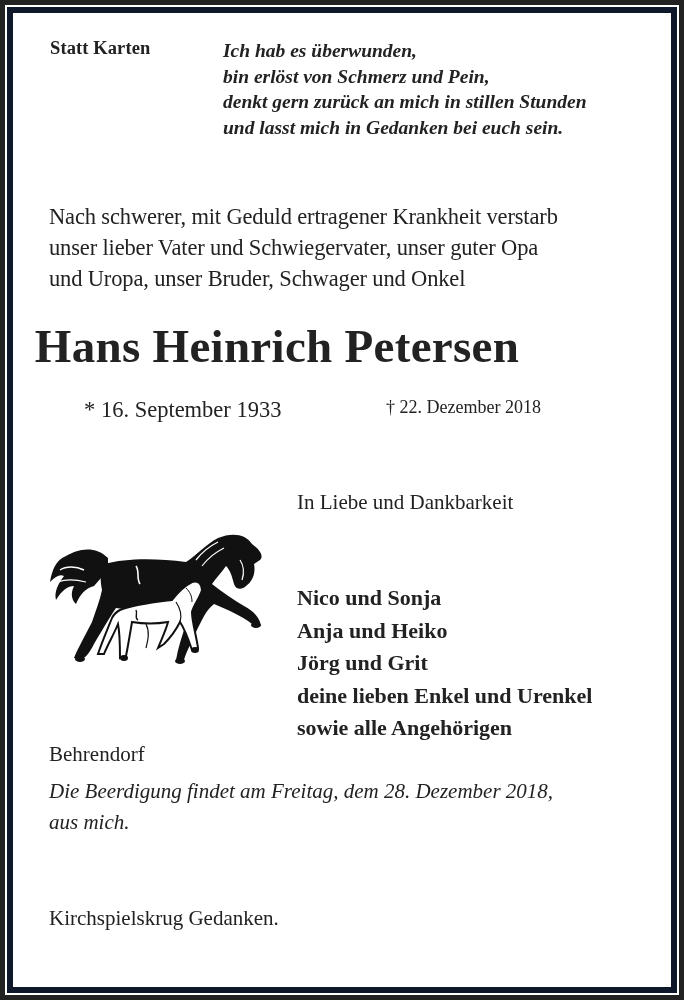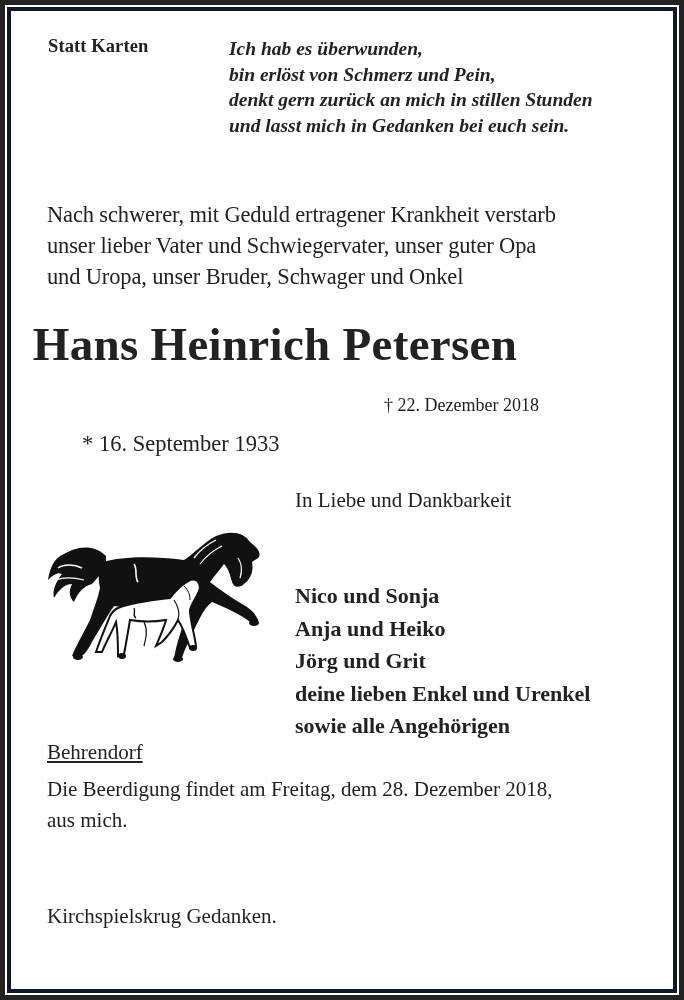--- a/index.html
+++ b/index.html
@@ -7,65 +7,65 @@
     width: 684px; height: 1000px; background: #222222;
     font-family: "Liberation Serif", "DejaVu Serif", serif;
     color: #222222; position: relative; overflow: hidden;
   }
   .frame {
     position: absolute; left: 5px; top: 5px; width: 674px; height: 990px;
     background: #ffffff; box-sizing: border-box;
   }
   .frame-inner {
     position: absolute; left: 2px; top: 2px; right: 2px; bottom: 2px;
-    border: 4px solid #0f172a; box-sizing: border-box; background: #ffffff;
+    border: 6px solid #0f172a; box-sizing: border-box; background: #ffffff;
   }
   .abs { position: absolute; white-space: nowrap; }
   .statt { left: 42px; top: 30px; font-size: 18.5px; font-weight: bold; letter-spacing: 0.1px; }
   .poem { left: 215px; top: 30px; font-size: 19.5px; font-weight: bold; font-style: italic; line-height: 25.5px; }
   .poem div { white-space: nowrap; }
   .intro { left: 41px; top: 170px; font-size: 22.5px; line-height: 31px; letter-spacing: -0.15px; }
   .intro div { white-space: nowrap; }
   .name { left: 0; width: 544px; top: 312px; text-align: center; font-size: 47px; font-weight: bold; letter-spacing: 0.3px; }
   .birth { left: 76px; top: 390px; font-size: 22.5px; }
   .death { left: 378px; top: 390px; font-size: 18px; }
   .thanks { left: 289px; top: 482px; font-size: 21px; }
   .names { left: 289px; top: 536px; font-size: 22px; font-weight: bold; line-height: 32.5px; }
   .names div { white-space: nowrap; }
   .horse { left: 38px; top: 522px; width: 222px; height: 138px; }
-  .place { left: 41px; top: 734px; font-size: 21px; text-decoration: underline; }
+  .place { left: 41px; top: 734px; font-size: 21px; }
   .funeral { left: 41px; top: 768px; font-size: 21px; line-height: 31px; width: 600px; }
-  .funeral div { white-space: nowrap; }
+  .funeral div { white-space: nowrap; font-style: italic; }
   .coffee { left: 41px; top: 895px; font-size: 21px; line-height: 31px; width: 603px; white-space: normal; }
   .coffee .l1 { display: flex; justify-content: space-between; }
 </style>
 </head>
 <body>
 
 <div class="frame">
   <div class="frame-inner">
 
     <div class="abs statt" style="left:37px;top:25px;">Statt Karten</div>
 
-    <div class="abs poem" style="left:210px;top:25px;margin-left:8px;">
+    <div class="abs poem" style="left:210px;top:25px;">
       <div>Ich hab es überwunden,</div>
       <div>bin erlöst von Schmerz und Pein,</div>
       <div>denkt gern zurück an mich in stillen Stunden</div>
       <div>und lasst mich in Gedanken bei euch sein.</div>
     </div>
 
     <div class="abs intro" style="left:36px;top:164px;margin-top:24px;">
       <div>Nach schwerer, mit Geduld ertragener Krankheit verstarb</div>
       <div>unser lieber Vater und Schwiegervater, unser guter Opa</div>
       <div>und Uropa, unser Bruder, Schwager und Onkel</div>
     </div>
 
     <div class="abs name" style="left:-8px;top:306px;">Hans Heinrich Petersen</div>
 
-    <div class="abs birth" style="left:71px;top:384px;margin-top:36px;">* 16. September 1933</div>
+    <div class="abs birth" style="left:71px;top:384px;">* 16. September 1933</div>
     <div class="abs death" style="left:373px;top:384px;">† 22. Dezember 2018</div>
 
     <div class="abs thanks" style="left:284px;top:477px;">In Liebe und Dankbarkeit</div>
 
     <svg class="abs horse" style="left:33px;top:517px;" viewBox="0 0 222 138">
 
       <path d="M62,28 C48,14 30,20 20,26 C10,30 6,40 4,52 C10,46 14,44 18,46 C12,54 8,62 10,70 C16,60 22,56 28,56 C24,64 26,70 30,74 C34,64 40,58 48,56 L62,40 Z" fill="#111"></path>
       <path d="M14,40 C20,36 30,36 38,40" stroke="#fff" stroke-width="1.5" fill="none"></path>
       <path d="M12,52 C22,48 32,50 40,52" stroke="#fff" stroke-width="1.2" fill="none"></path>
 

